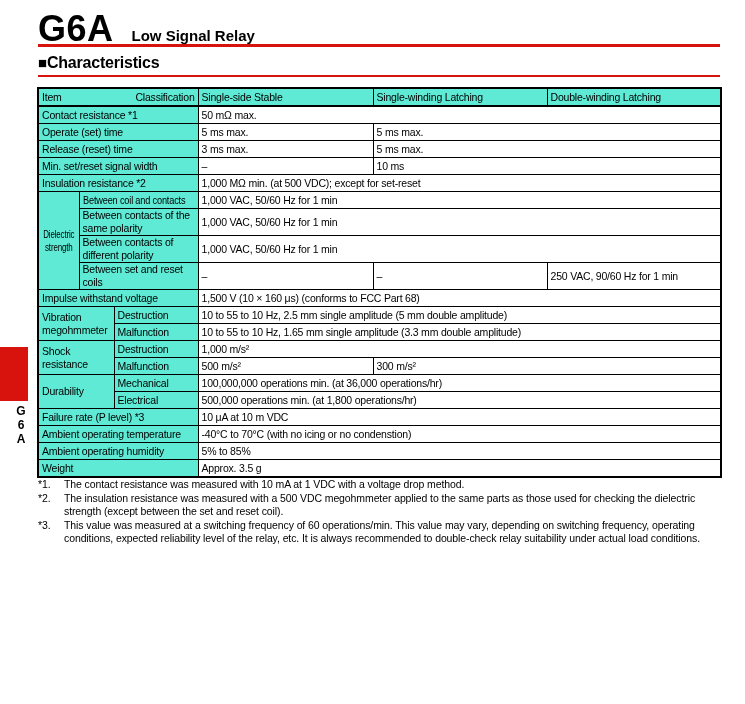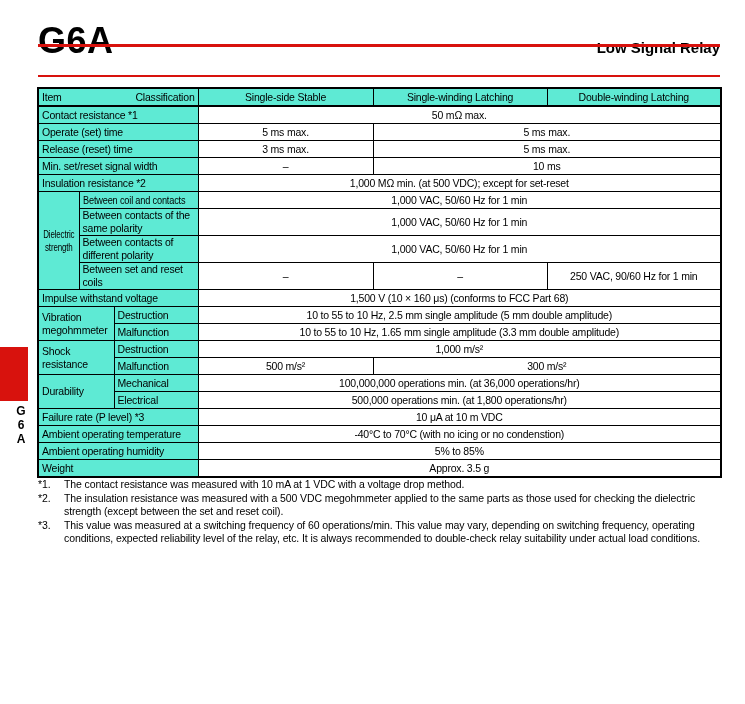--- a/index.html
+++ b/index.html
@@ -3,36 +3,36 @@
 <meta charset="utf-8">
 <style>
   html,body{margin:0;padding:0;}
   body{
     width:745px;height:704px;background:#ffffff;color:#000;
     font-family:"Liberation Sans", sans-serif;position:relative;overflow:hidden;
   }
   .page{position:absolute;inset:0;}
 
   
-  .masthead{position:absolute;left:38px;right:25px;top:24px;display:flex;align-items:flex-end;justify-content:space-between;}
+  .masthead{position:absolute;left:38px;right:25px;top:12px;display:flex;align-items:flex-end;justify-content:flex-start;}
   .model{font-size:36px;line-height:34px;font-weight:bold;letter-spacing:0.5px;margin:0;}
   .prodtype{font-size:15px;font-weight:bold;line-height:18px;padding-bottom:1px;padding-left:18px;}
   .rule-top{position:absolute;left:38px;right:25px;top:44px;height:3px;background:#d8120d;}
   .sectionhead{position:absolute;left:38px;top:54px;font-size:16px;font-weight:bold;letter-spacing:-0.2px;}
   .sectionhead .sq{font-size:15px;}
   .rule-section{position:absolute;left:38px;right:25px;top:75px;height:2px;background:#d8120d;}
 
   
   .tblwrap{position:absolute;left:37px;top:87px;}
   table{border-collapse:collapse;table-layout:fixed;width:683px;font-size:10.5px;letter-spacing:-0.2px;}
   td{border:1px solid #000;padding:0 3px;height:16px;line-height:13px;vertical-align:middle;}
   table{border:2px solid #000;}
   tr.hdr td{border-bottom-width:2px;}
   .g{background:#5eead4;}
-  .c{text-align:center;}
+  .c{text-align:left;}
   .split .r{float:right;}
   .grp{padding:0 1px;text-align:center;margin-left:20px;}
   .sqD{display:inline-block;width:132%;transform:scaleX(.76);transform-origin:0 50%;text-align:center;}
   .sq88{display:inline-block;width:114%;transform:scaleX(.875);transform-origin:0 50%;}
 
   
   .notes{position:absolute;left:38px;top:478px;width:682px;font-size:10.5px;line-height:13.5px;letter-spacing:-0.1px;}
   .note{display:flex;}
   .note .mk{flex:0 0 26px;}
   .note .tx{flex:1;}
@@ -45,20 +45,21 @@
 <body>
 
 <div class="page">
 
   <div class="masthead">
     <h1 class="model">G6A</h1>
     <div class="prodtype">Low Signal Relay</div>
   </div>
   <div class="rule-top"></div>
 
+  <div class="sectionhead"><span class="sq">■</span><span>Characteristics</span></div>
   <div class="rule-section"></div>
 
   <div class="tblwrap">
     <table>
       <colgroup>
         <col style="width:41px">
           <col style="width:35px">
           <col style="width:84px">
         <col style="width:175px">
           <col style="width:174px">

